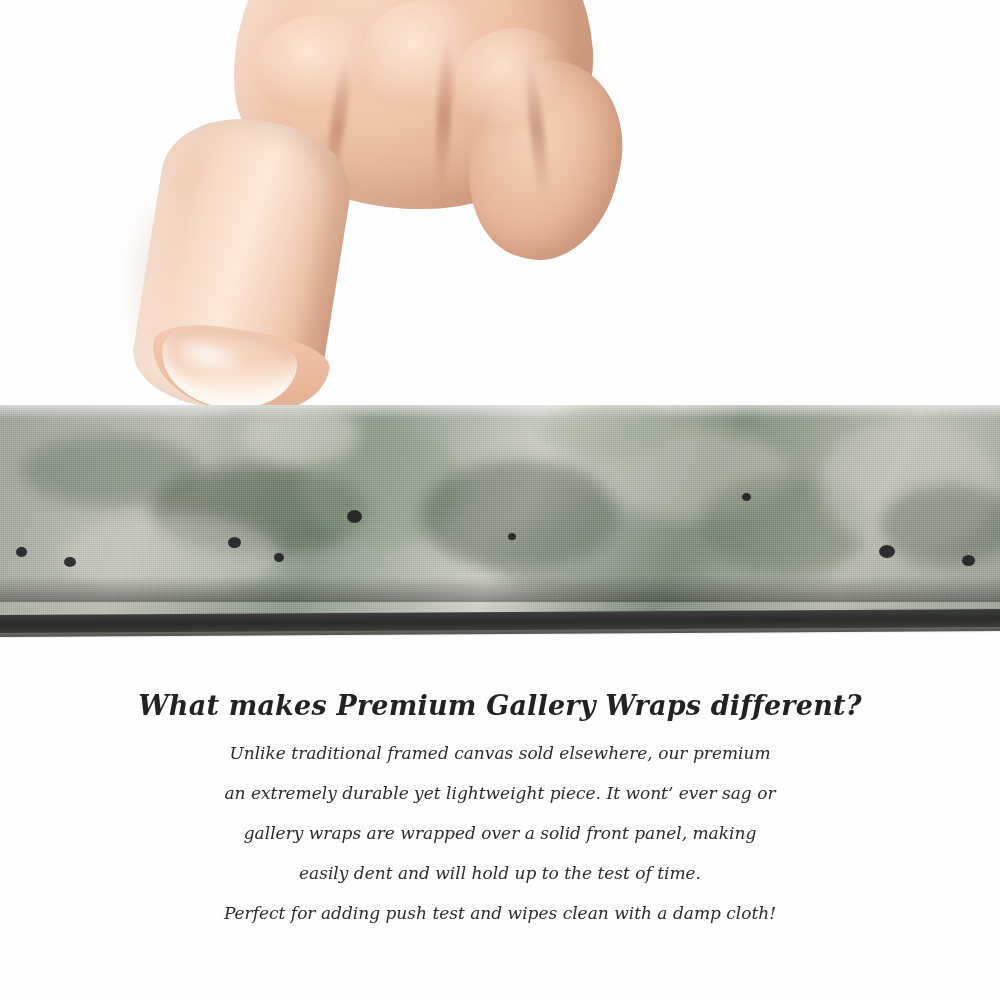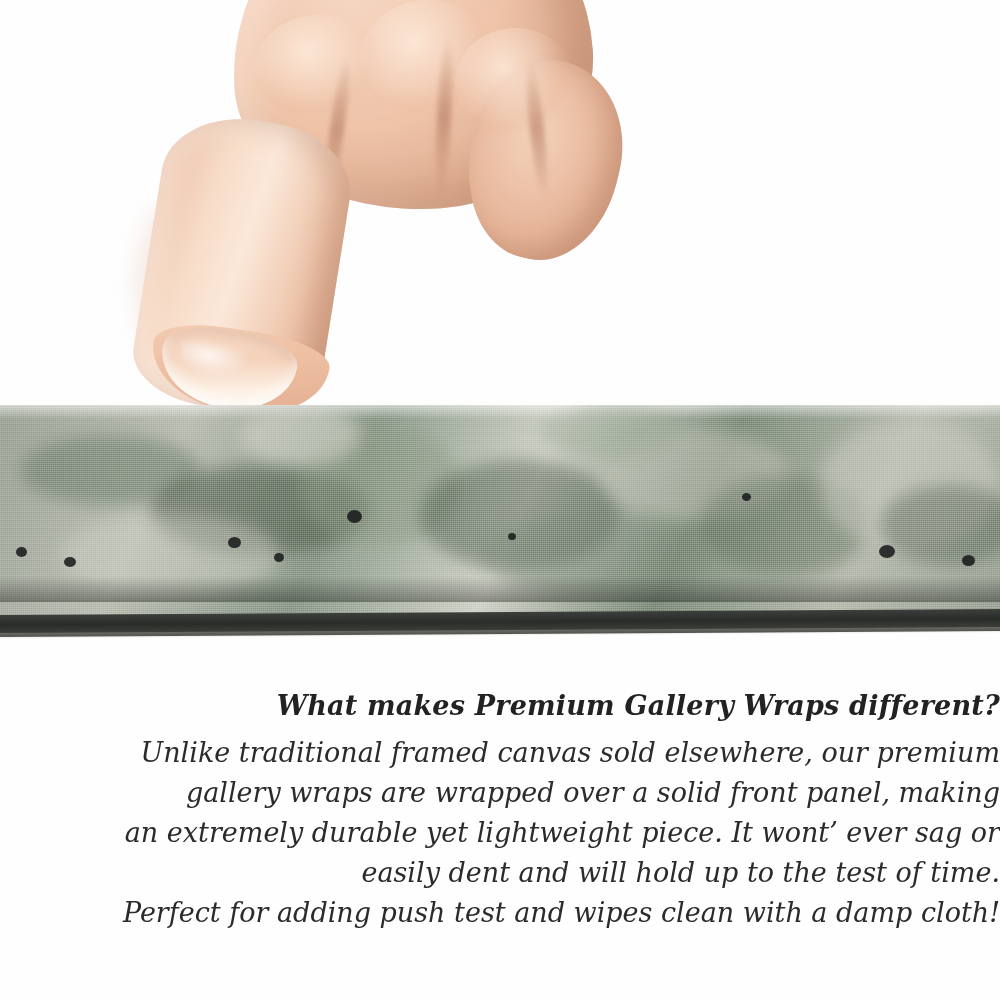--- a/index.html
+++ b/index.html
@@ -193,34 +193,34 @@
     background: linear-gradient(to bottom, rgba(150,150,145,0.5), rgba(255,255,255,0));
     transform: skewY(-0.35deg);
   }
 
   
   .caption {
     position: absolute;
     left: 0;
     top: 690px;
     width: 1000px;
-    text-align: right;
+    text-align: center;
     color: #2a2a2a;
     font-family: "DejaVu Serif", serif;
     font-style: italic;
   }
   .caption-heading {
     font-size: 27px;
     font-weight: 700;
     letter-spacing: 0.2px;
     margin: 0 0 12px 0;
     color: #222222;
   }
   .caption-line {
-    font-size: 27px;
+    font-size: 17px;
     line-height: 40px;
     font-weight: 400;
     color: #2b2b2b;
     white-space: nowrap;
   }
 </style>
 </head>
 <body>
 
 <div class="scene">
@@ -271,19 +271,19 @@
 
     <div class="band-bottom-shade"></div>
   </div>
 
   <div class="canvas-bevel"></div>
   <div class="bevel-highlight"></div>
 
   <div class="caption">
     <div class="caption-heading">What makes Premium Gallery Wraps different?</div>
     <div class="caption-line">Unlike traditional framed canvas sold elsewhere, our premium</div>
+    <div class="caption-line">an extremely durable yet lightweight piece. It wont’ ever sag or</div>
     <div class="caption-line">gallery wraps are wrapped over a solid front panel, making</div>
-    <div class="caption-line">an extremely durable yet lightweight piece. It wont’ ever sag or</div>
     <div class="caption-line">easily dent and will hold up to the test of time.</div>
     <div class="caption-line">Perfect for adding push test and wipes clean with a damp cloth!</div>
   </div>
 
 </div>
 
 </body></html>

